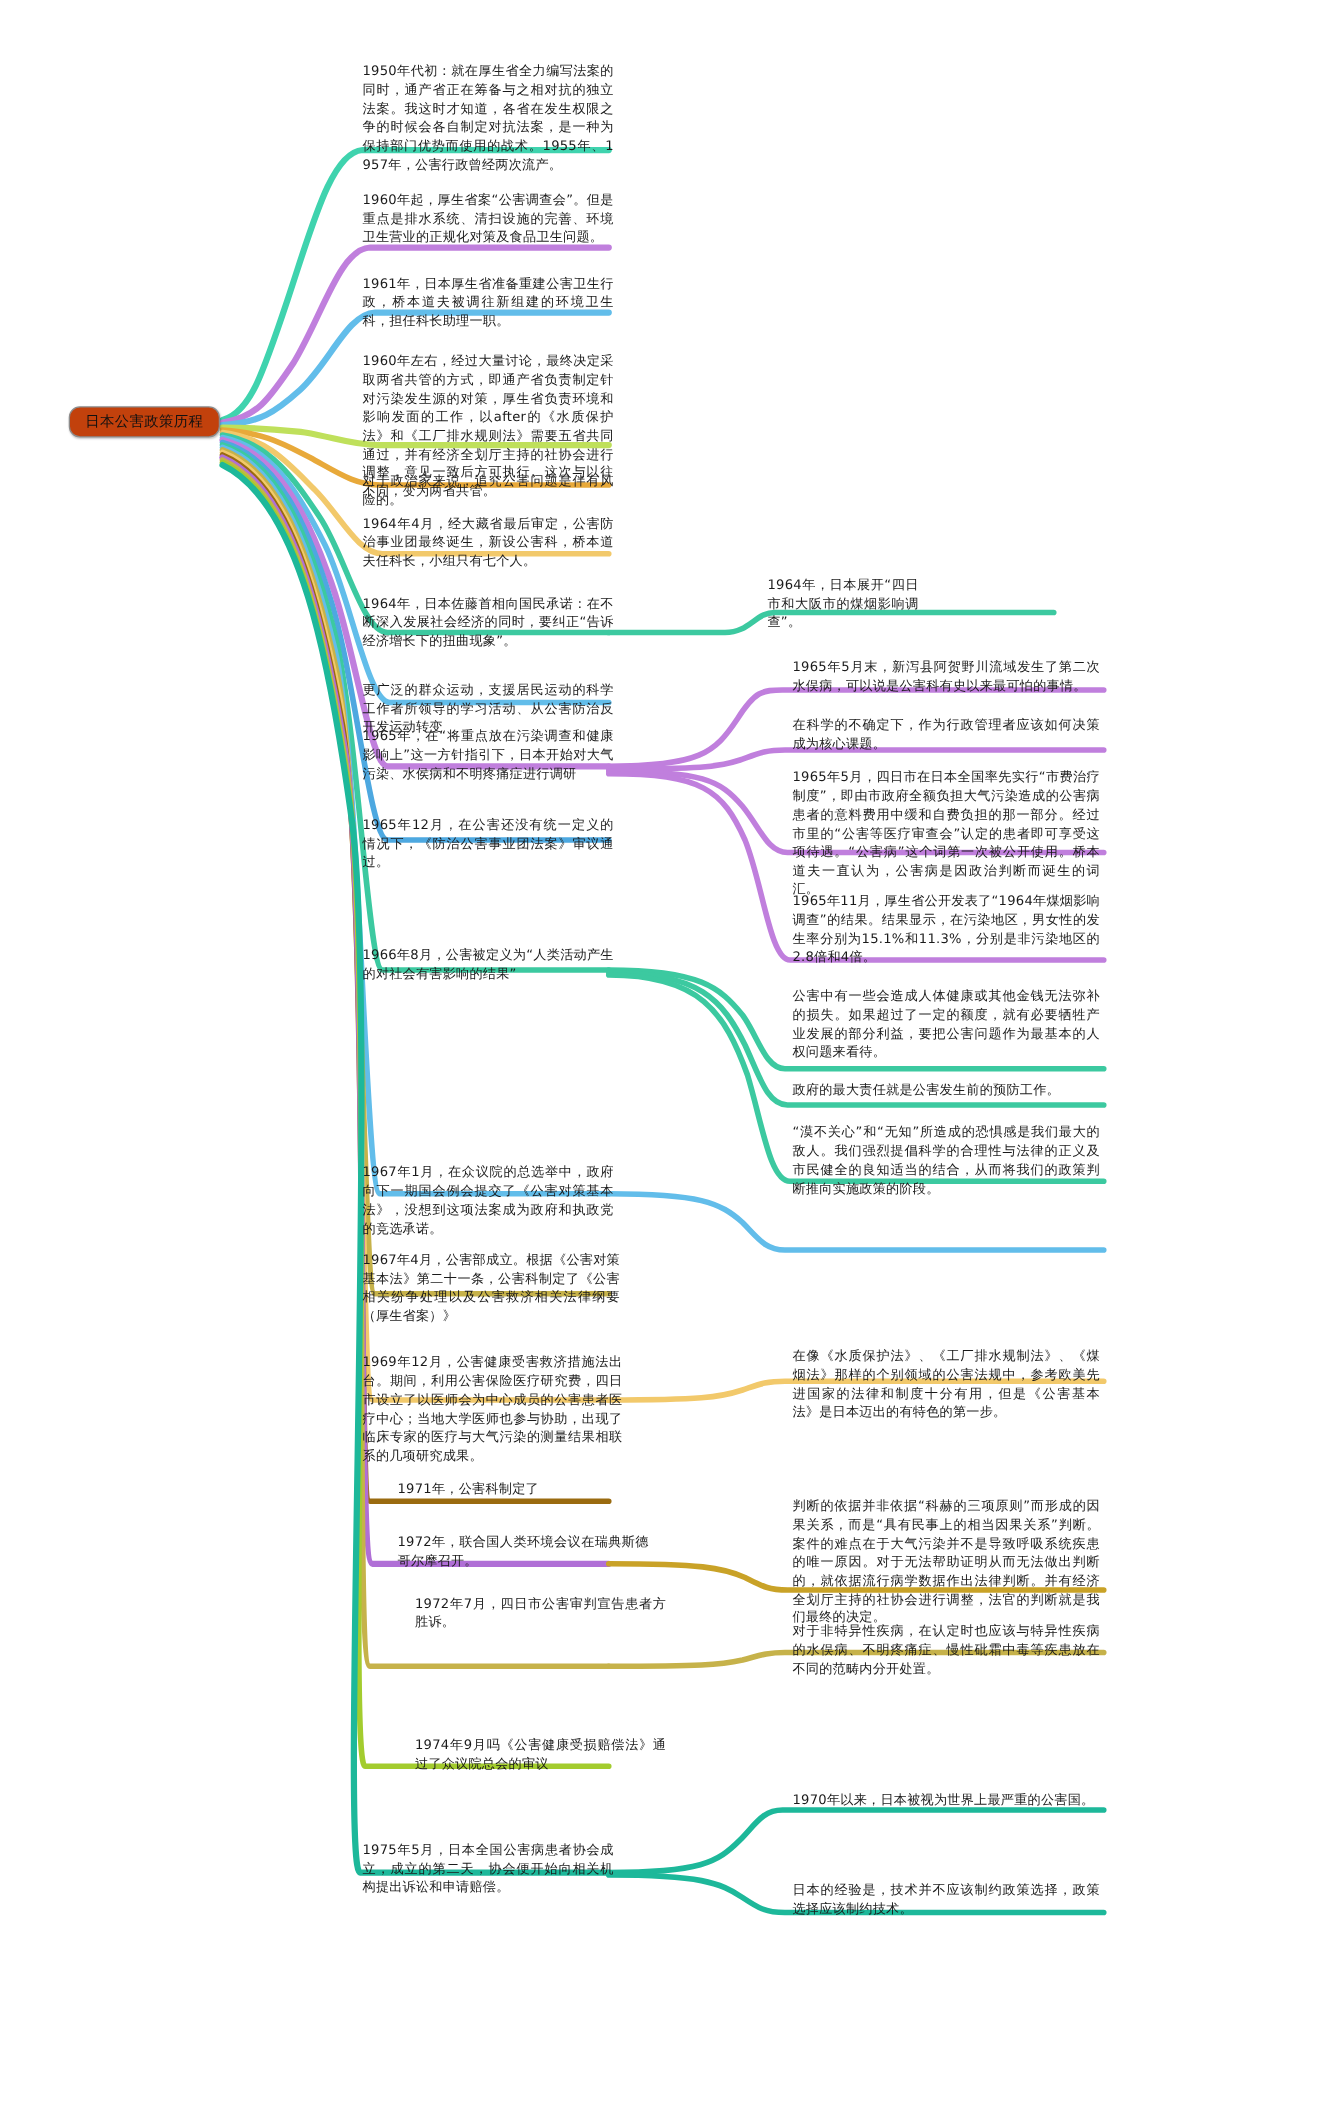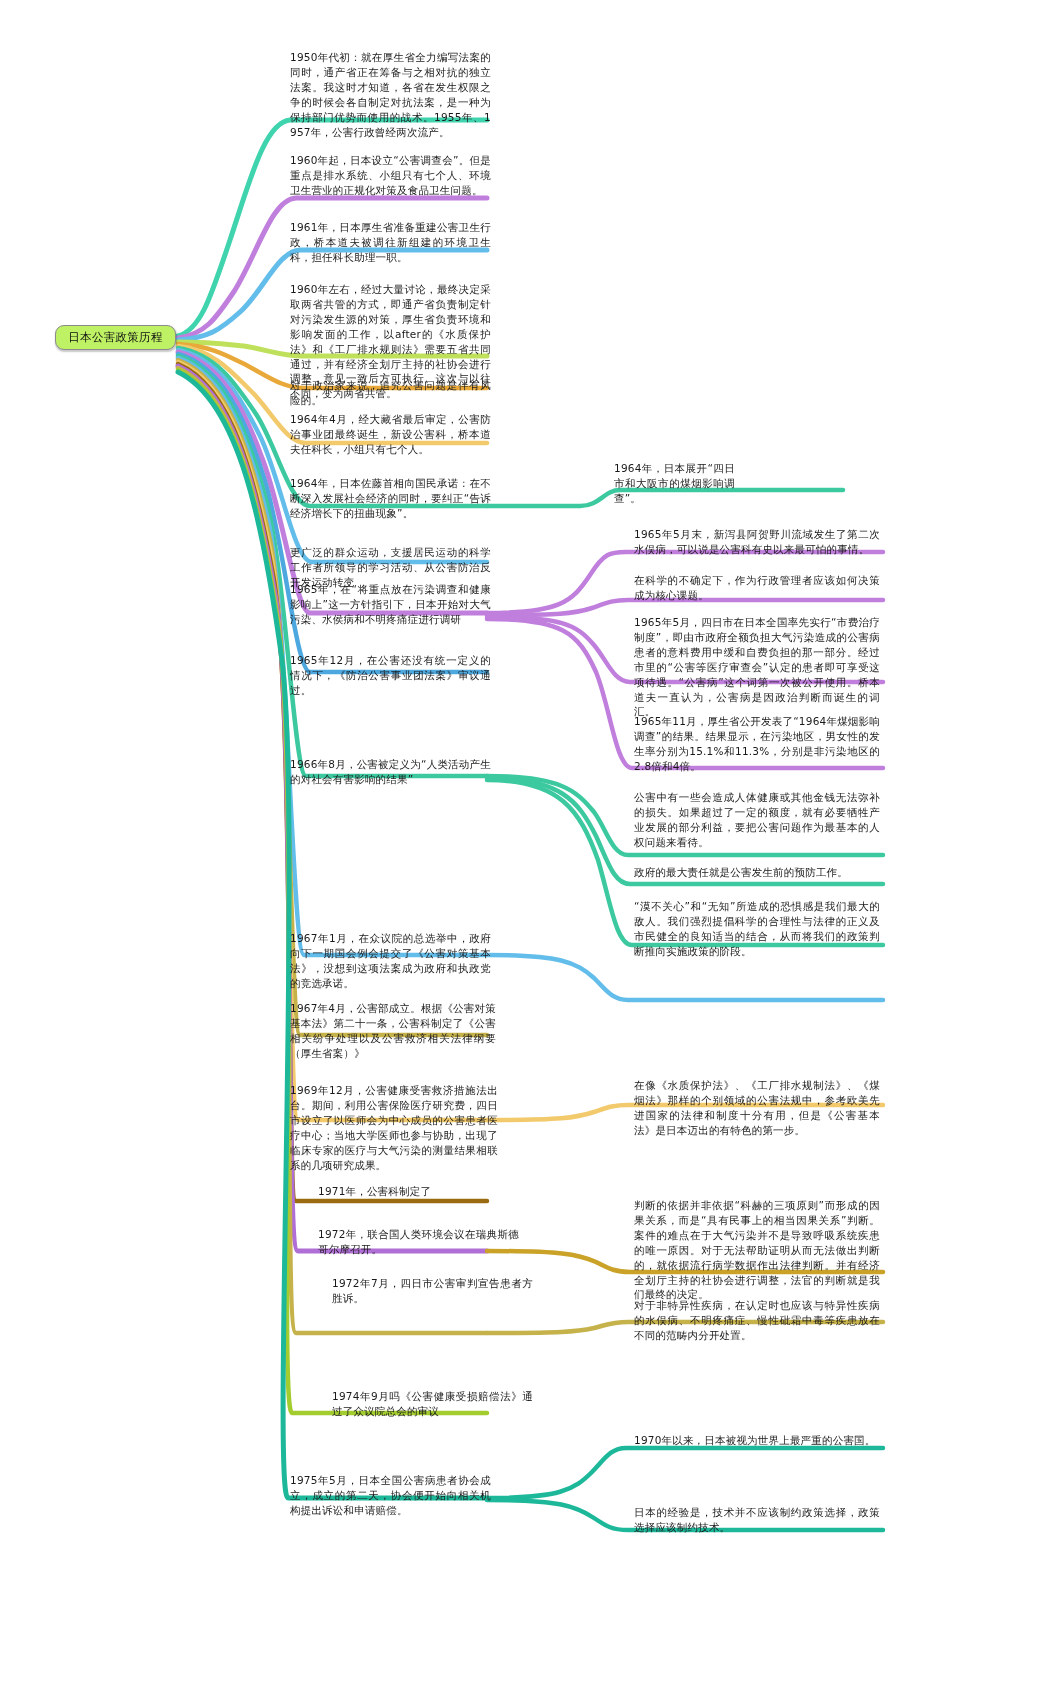--- a/index.html
+++ b/index.html
@@ -40,21 +40,21 @@
     padding: 1px 2px 3px 2px;
   }
   .root-node {
     position: absolute;
     left: 55px;
     top: 325px;
     width: 121px;
     height: 25px;
     border: 1.4px solid #8c8c8c;
     border-radius: 9px;
-    background: #bef264;
+    background: #c2410c;
     box-sizing: border-box;
     display: flex;
     align-items: center;
     justify-content: center;
     font-size: 11.5px;
     color: #111;
     box-shadow: 0.8px 1.2px 1.6px rgba(0,0,0,0.22);
     letter-spacing: 0.3px;
   }
 </style>
@@ -108,21 +108,21 @@
       <path d="M487,1500 C560,1500 576,1506 594,1518 C606,1526 612,1530 628,1530 L883,1530" stroke="#1db89a" stroke-width="4.5"></path>
     </g>
   </svg>
 
   <div class="root-node">
     <span>日本公害政策历程</span>
   </div>
 
   <div class="node" style="left:288px; top:49px; width:205px;">1950年代初：就在厚生省全力编写法案的同时，通产省正在筹备与之相对抗的独立法案。我这时才知道，各省在发生权限之争的时候会各自制定对抗法案，是一种为保持部门优势而使用的战术。1955年、1957年，公害行政曾经两次流产。</div>
 
-  <div class="node" style="left:288px; top:152px; width:205px;">1960年起，日本设立“公害调查会”。但是重点是排水系统、小组只有七个人、环境卫生营业的正规化对策及食品卫生问题。</div>
+  <div class="node" style="left:288px; top:152px; width:205px;">1960年起，厚生省案“公害调查会”。但是重点是排水系统、清扫设施的完善、环境卫生营业的正规化对策及食品卫生问题。</div>
 
   <div class="node" style="left:288px; top:219px; width:205px;">1961年，日本厚生省准备重建公害卫生行政，桥本道夫被调往新组建的环境卫生科，担任科长助理一职。</div>
 
   <div class="node" style="left:288px; top:281px; width:205px;">1960年左右，经过大量讨论，最终决定采取两省共管的方式，即通产省负责制定针对污染发生源的对策，厚生省负责环境和影响发面的工作，以after的《水质保护法》和《工厂排水规则法》需要五省共同通过，并有经济全划厅主持的社协会进行调整，意见一致后方可执行。这次与以往不同，变为两省共管。</div>
 
   <div class="node" style="left:288px; top:377px; width:205px;">对于政治家来说，追究公害问题是伴有风险的。</div>
 
   <div class="node" style="left:288px; top:411px; width:205px;">1964年4月，经大藏省最后审定，公害防治事业团最终诞生，新设公害科，桥本道夫任科长，小组只有七个人。</div>
 
   <div class="node" style="left:288px; top:475px; width:205px;">1964年，日本佐藤首相向国民承诺：在不断深入发展社会经济的同时，要纠正“告诉经济增长下的扭曲现象”。</div>

